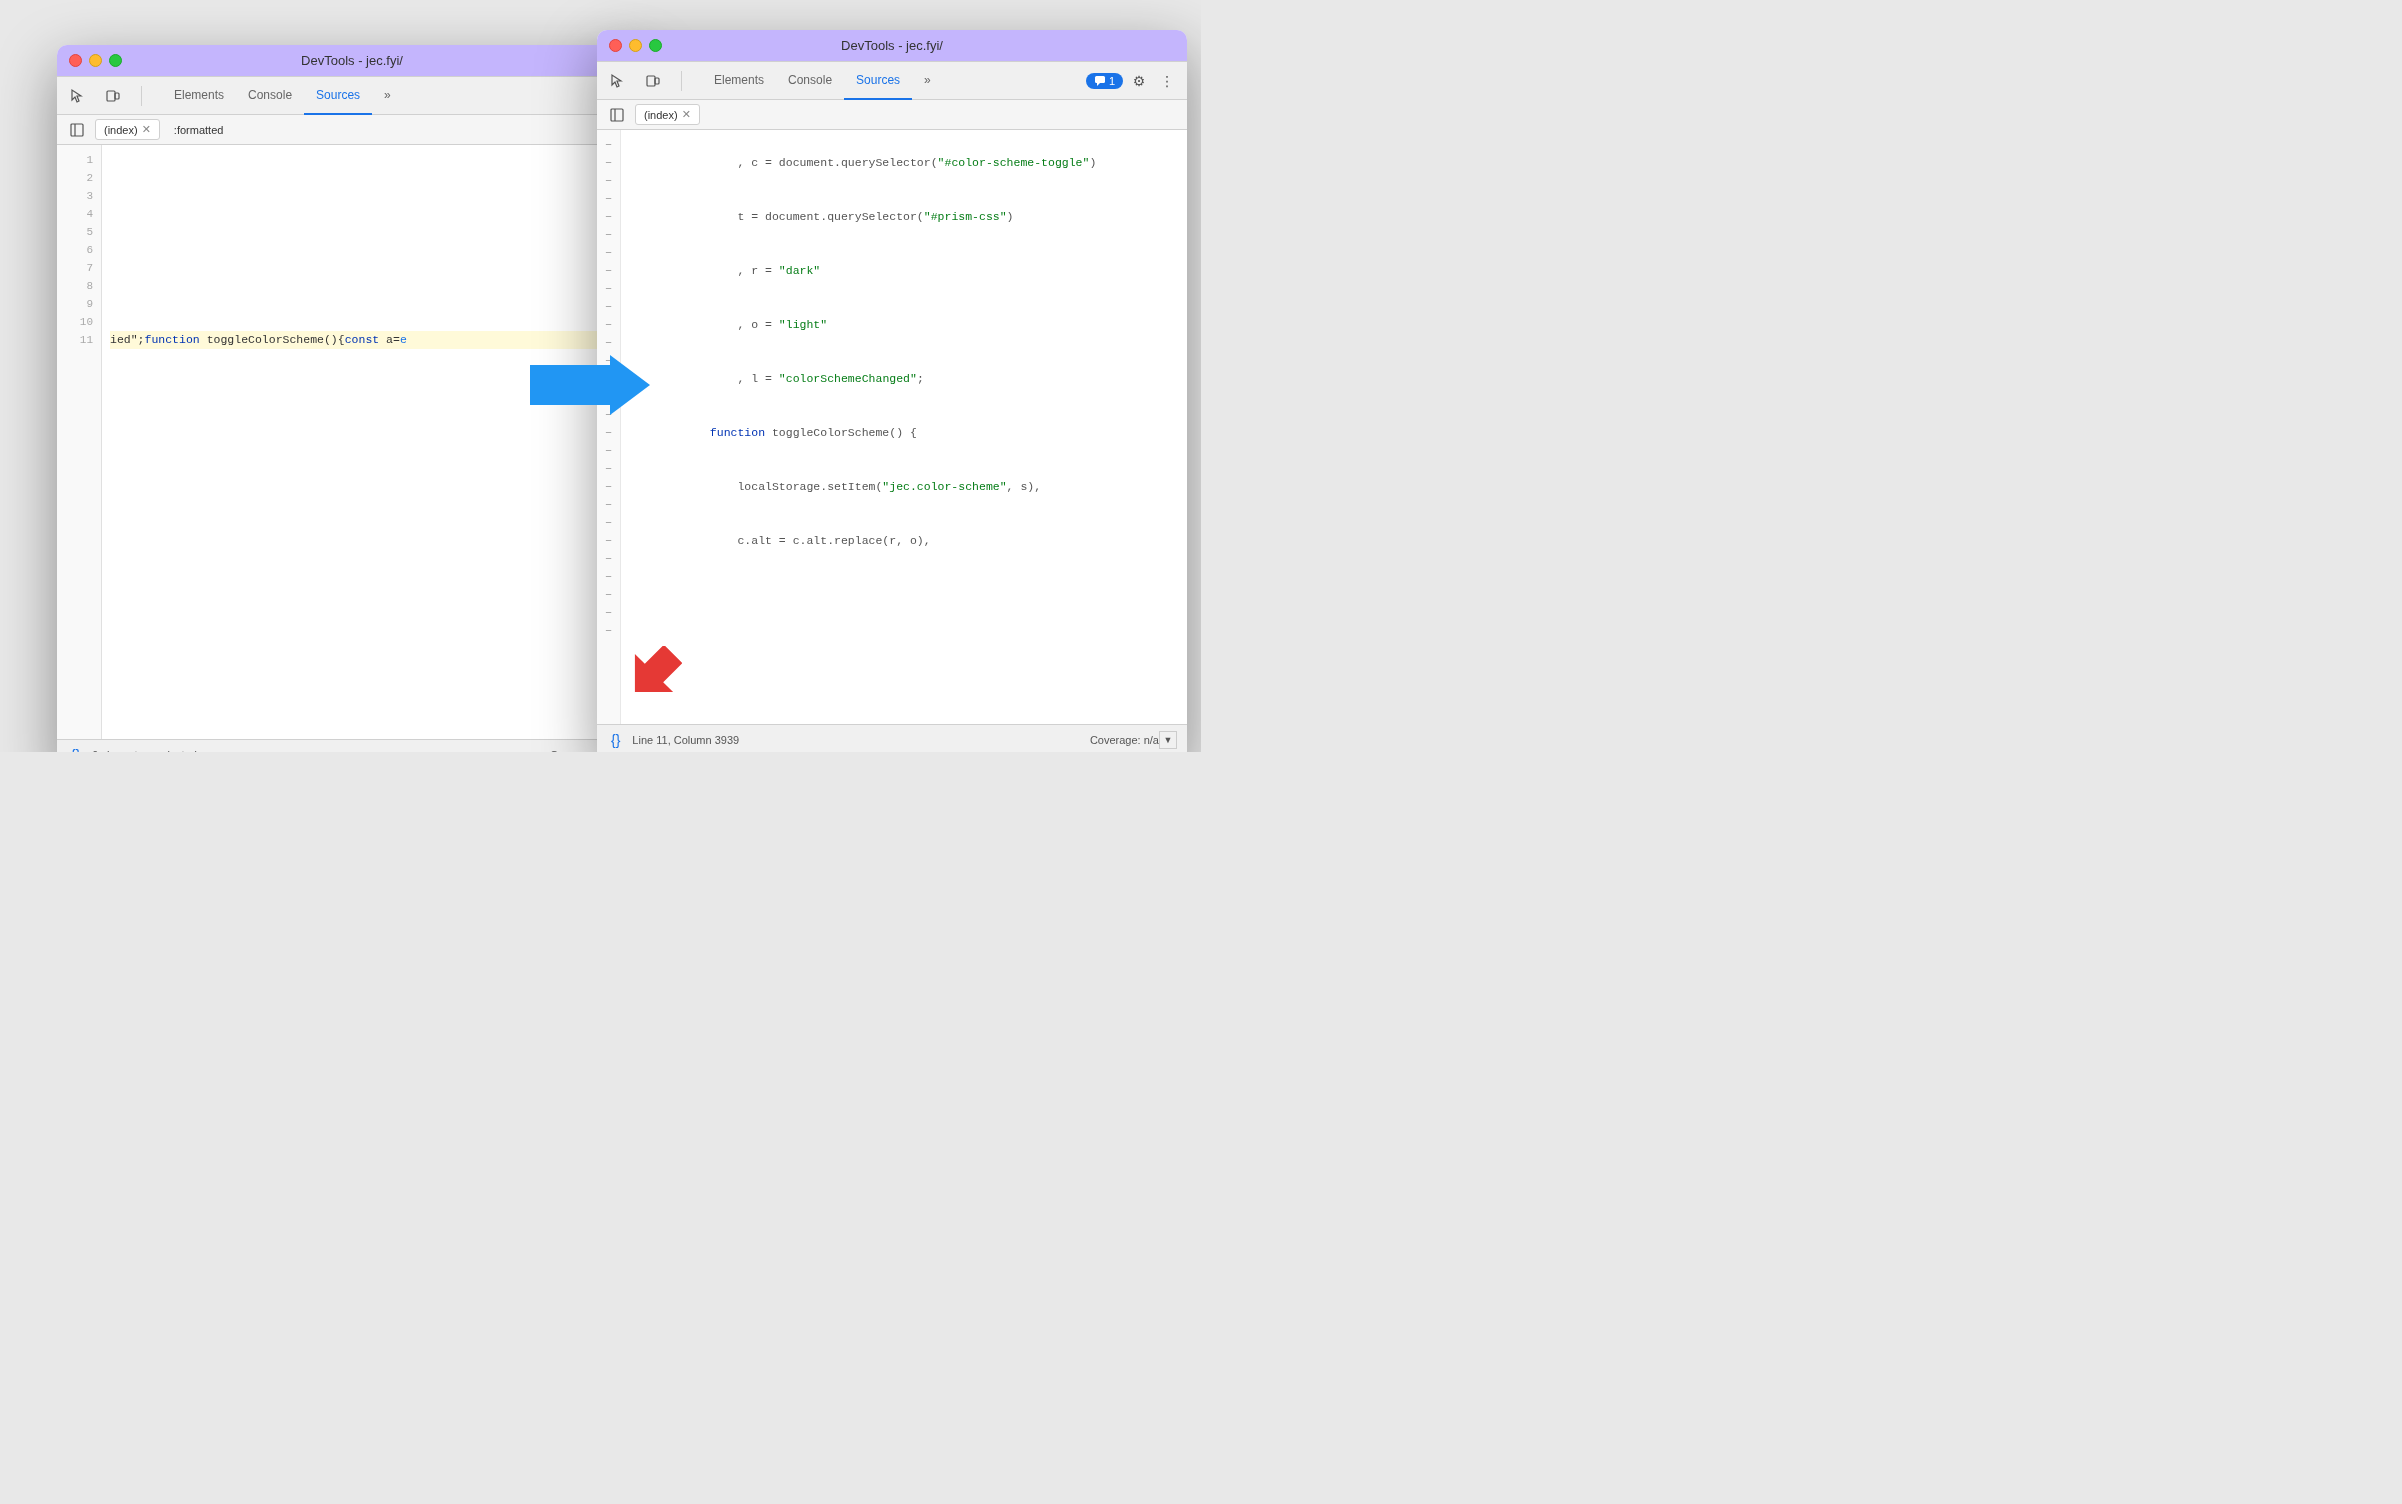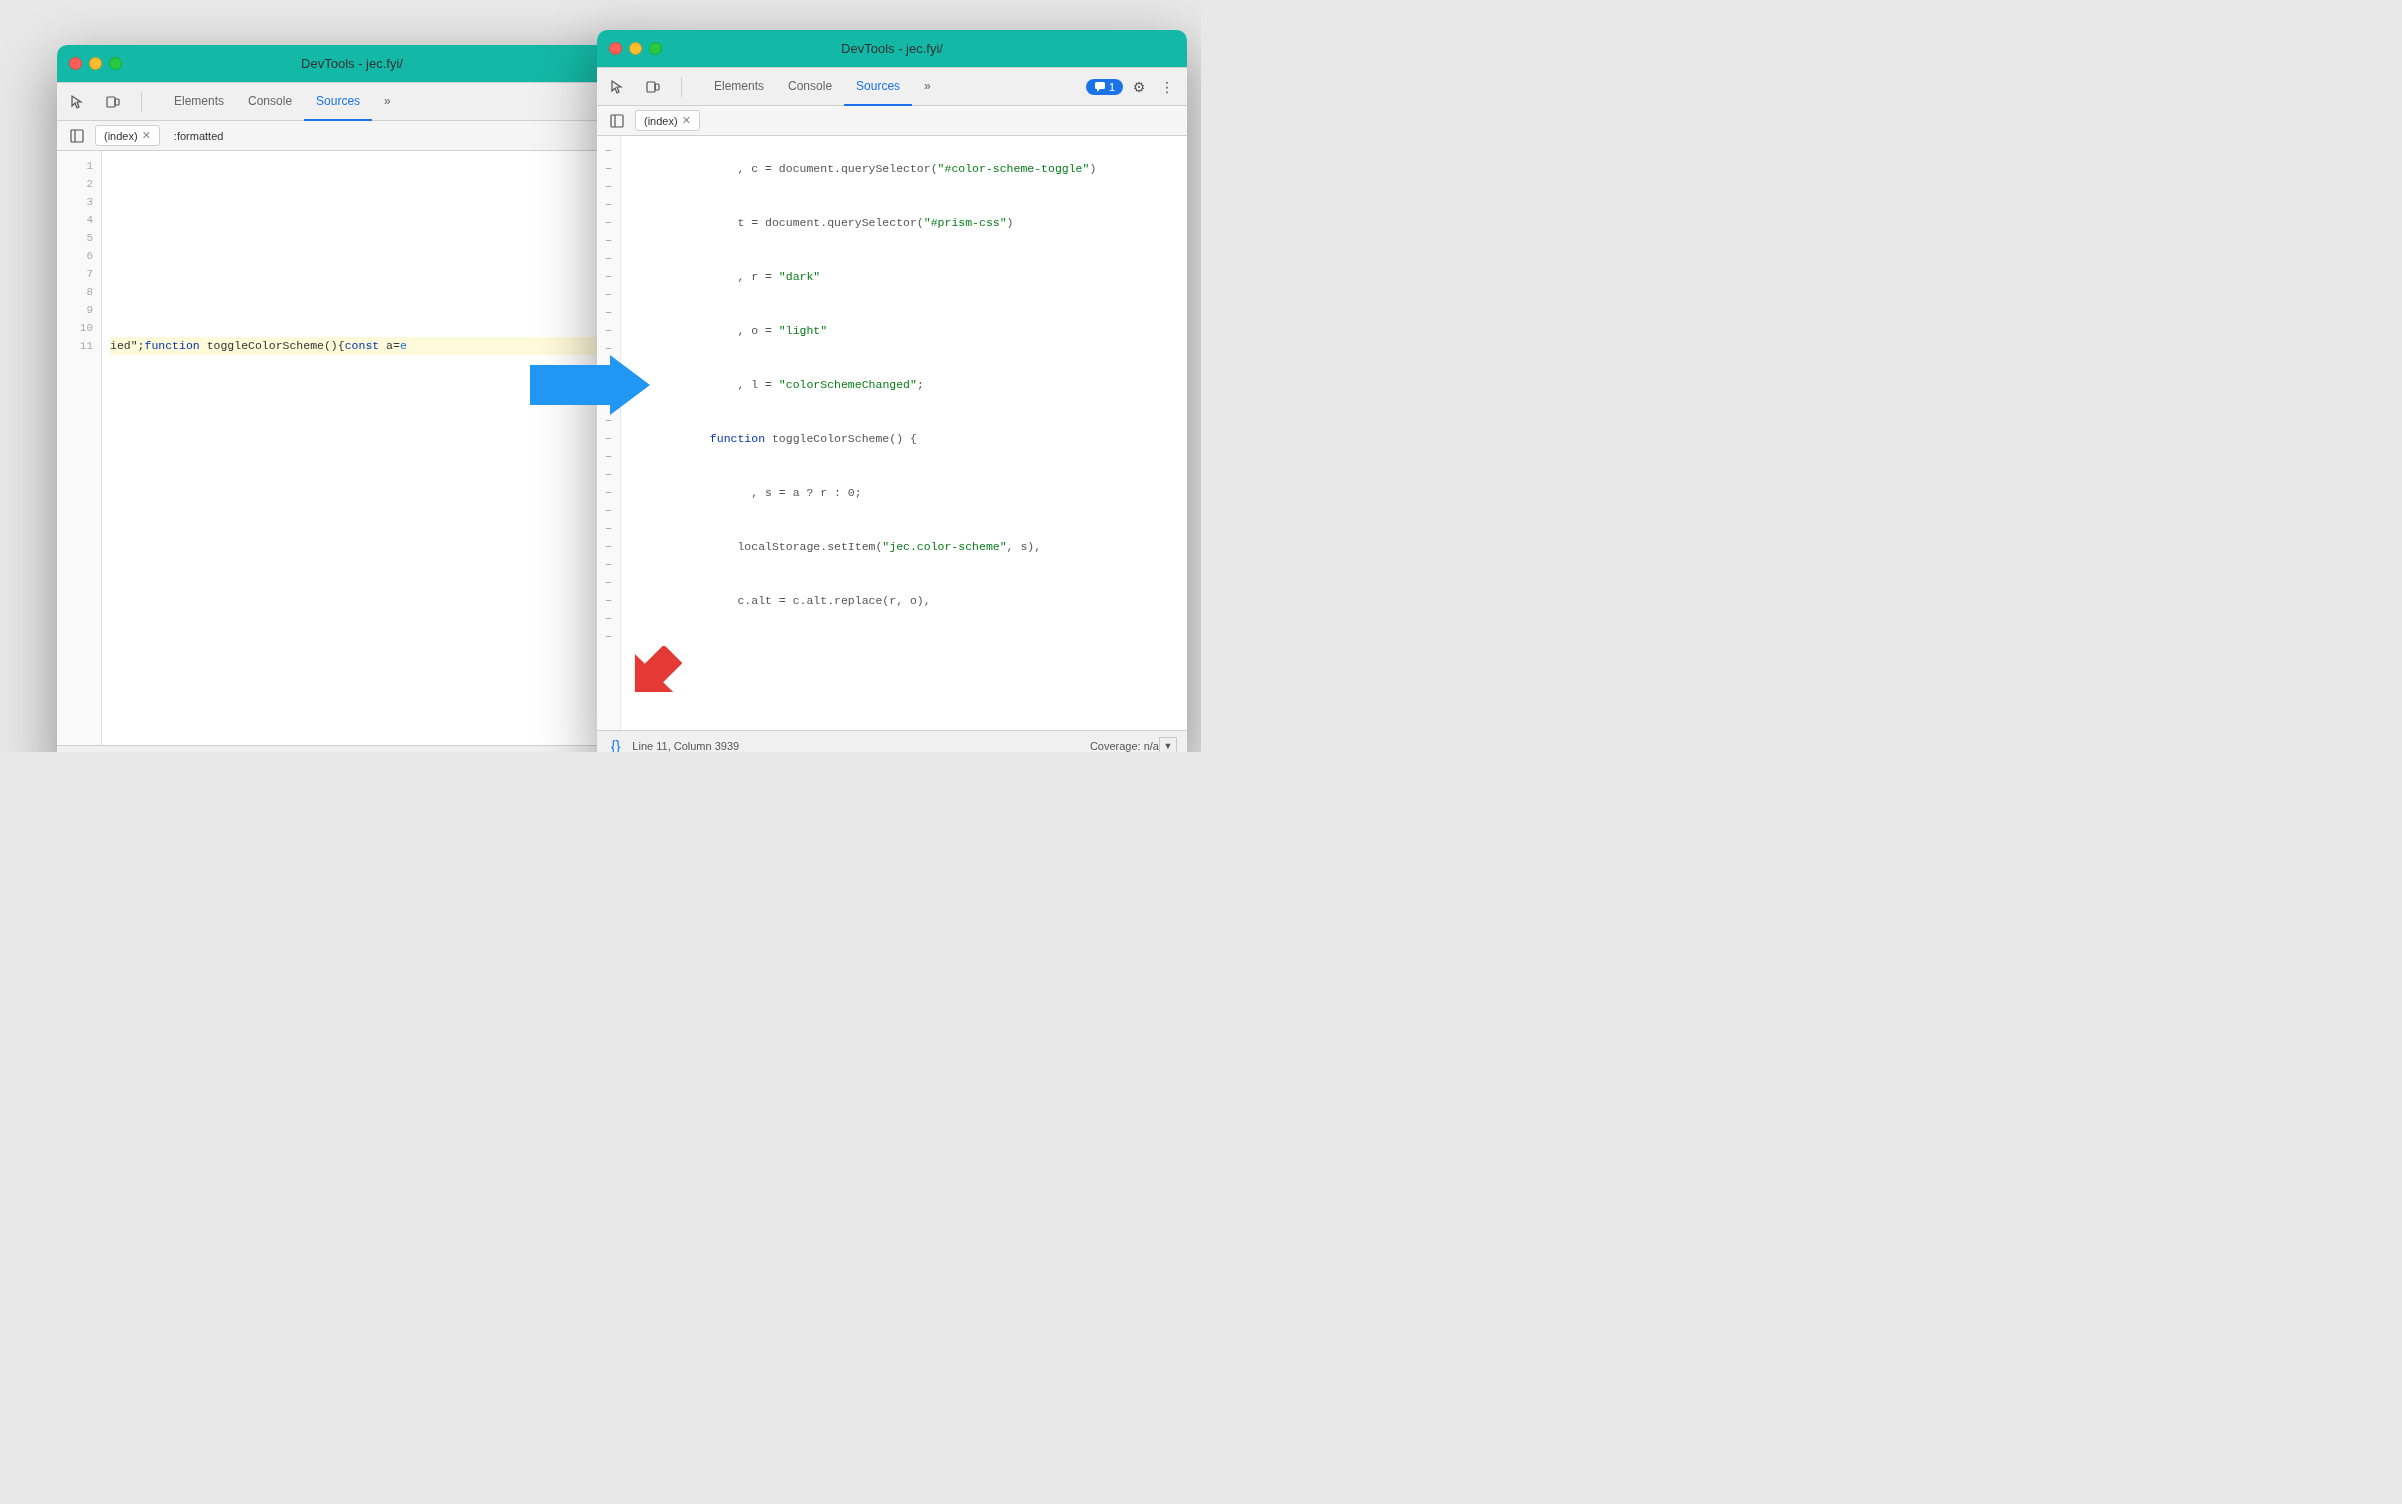--- a/index.html
+++ b/index.html
@@ -32,22 +32,22 @@
     
     .window-front {
       left: 597px;
       top: 30px;
       width: 590px;
       height: 730px;
     }
 
     
     .title-bar {
-      height: 38px;
-      background: #14b8a6;
+      height: 32px;
+      background: #c4b5fd;
       display: flex;
       align-items: center;
       justify-content: center;
       position: relative;
       border-bottom: 1px solid #d0d0d0;
     }
 
     .title-bar-title {
       font-size: 13px;
       color: #333;
@@ -462,23 +462,20 @@
 
       <div class="code-line">
         <span style="color:#aaa">        </span><span style="color:#555">, l = </span><span class="str">"colorSchemeChanged"</span><span style="color:#555">;</span>
       </div>
 
       <div class="code-line">
         <span style="color:#555">    </span><span class="kw">function</span><span style="color:#555"> toggleColorScheme() {</span>
       </div>
 
 
-      <div class="code-line">
-        <span style="color:#555">          , s = a ? r : 0;</span>
-      </div>
 
       <div class="code-line">
         <span style="color:#555">        localStorage.setItem(</span><span class="str">"jec.color-scheme"</span><span style="color:#555">, s),</span>
       </div>
 
 
       <div class="code-line">
         <span style="color:#555">        c.alt = c.alt.replace(r, o),</span>
       </div>
 

